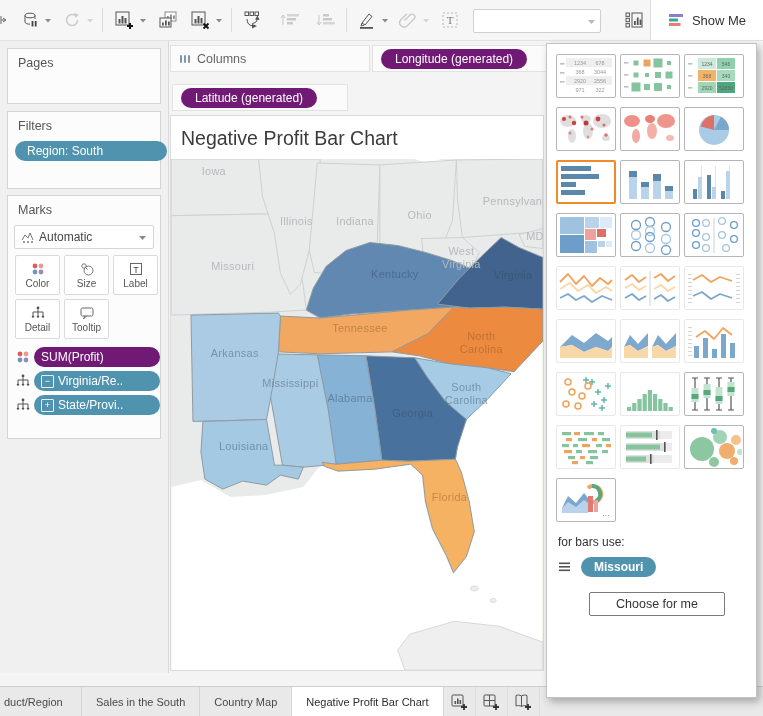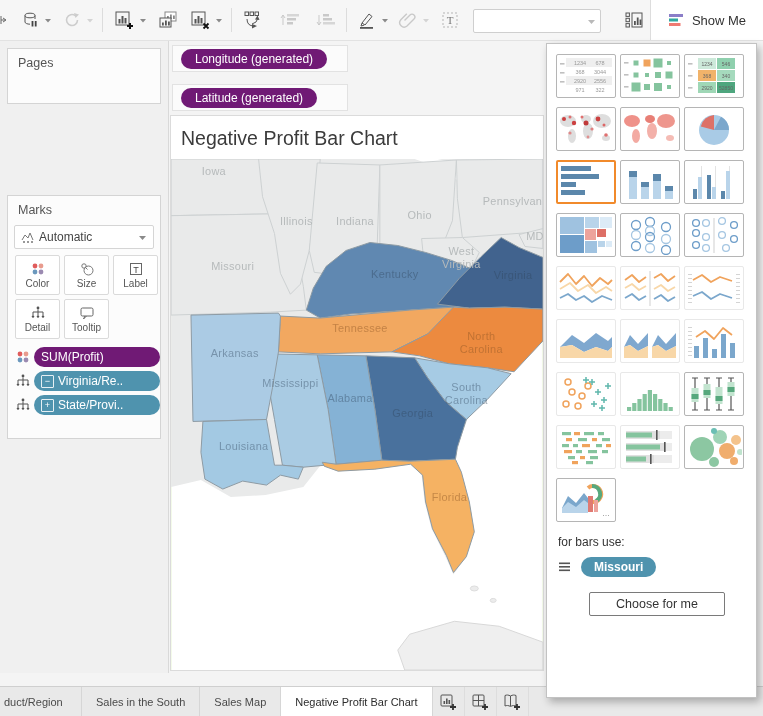--- a/index.html
+++ b/index.html
@@ -249,20 +249,24 @@
             <rect x="0" y="11" width="11.5" height="3" fill="#ef7a72"></rect>
           </svg>
       </span>
       <span>Show Me</span>
     </div>
   </div>
 
   <div class="sidebar">
     <div class="card" id="card-pages">
       <div class="card-title">Pages</div>
+    </div>
+    <div class="card" id="card-filters">
+      <div class="card-title">Filters</div>
+      <div id="filters-pills"><div class="pill blue">Region: South</div></div>
     </div>
     <div class="card" id="card-marks">
       <div class="card-title">Marks</div>
       <div class="marktype">
         <svg width="13" height="13" viewBox="0 0 13 13">
             <path d="M1,9 l3,-5 3,3 2,-5 3,7" stroke="#777" fill="none"></path>
             <circle cx="3" cy="11" r="1" fill="#777"></circle>
             <circle cx="7" cy="11" r="1" fill="#777"></circle>
             <circle cx="11" cy="11" r="1" fill="#777"></circle>
           </svg>
@@ -368,20 +372,28 @@
               <span class="expander">+</span>
               <span>State/Provi..</span>
             </div>
           </div>
         </div>
     </div>
   </div>
 
   <div class="worksheet">
     <div class="shelf" id="shelf-columns">
+      <div class="shelf-label">
+        <svg width="12" height="12" viewBox="0 0 12 12">
+            <rect x="1" y="2" width="2" height="8" rx="1" fill="#7f97ad"></rect>
+            <rect x="5" y="2" width="2" height="8" rx="1" fill="#7f97ad"></rect>
+            <rect x="9" y="2" width="2" height="8" rx="1" fill="#7f97ad"></rect>
+          </svg>
+        <span>Columns</span>
+      </div>
       <div class="shelf-pills">
         <div class="pill green">Longitude (generated)</div>
       </div>
     </div>
     <div class="shelf" id="shelf-rows">
       <div class="shelf-pills">
         <div class="pill green">Latitude (generated)</div>
       </div>
     </div>
     <div class="sheet">
@@ -853,21 +865,21 @@
           </div>
         </div>
       <button class="choose-btn">Choose for me</button>
     </div>
   </div>
 
   <div class="tabbar">
     <div id="tabs-container" style="display:flex;align-items:stretch;">
         <div class="sheet-tab" style="padding-left: 4px; width: 63px;">duct/Region</div>
         <div class="sheet-tab">Sales in the South</div>
-        <div class="sheet-tab">Sales Map</div>
+        <div class="sheet-tab">Country Map</div>
         <div class="sheet-tab active">Negative Profit Bar Chart</div>
       </div>
     <div class="tabicon">
       <svg width="19" height="19" viewBox="0 0 19 19">
           <rect x="2" y="2" width="11" height="11" rx="1" stroke="#555" fill="none"></rect>
           <rect x="4.5" y="8" width="1.6" height="3" fill="#555"></rect>
           <rect x="7" y="5.5" width="1.6" height="5.5" fill="#555"></rect>
           <rect x="9.5" y="7" width="1.6" height="4" fill="#555"></rect>
           <path d="M14,11 v6 M11,14 h6" stroke="#333" stroke-width="1.8"></path>
         </svg>

